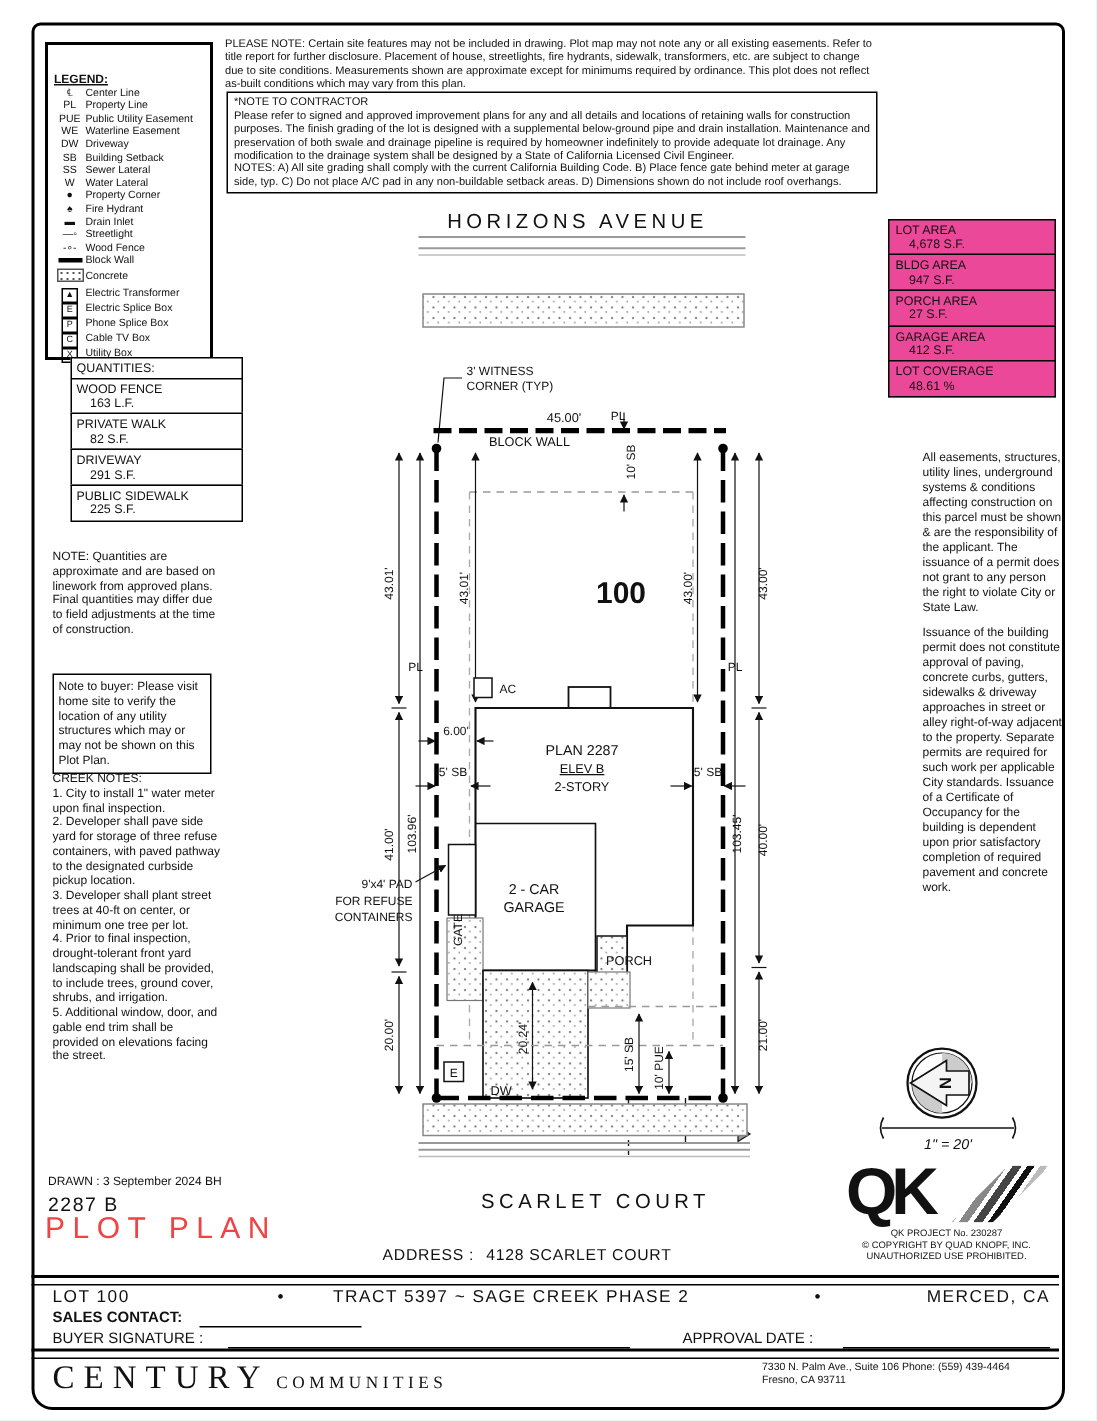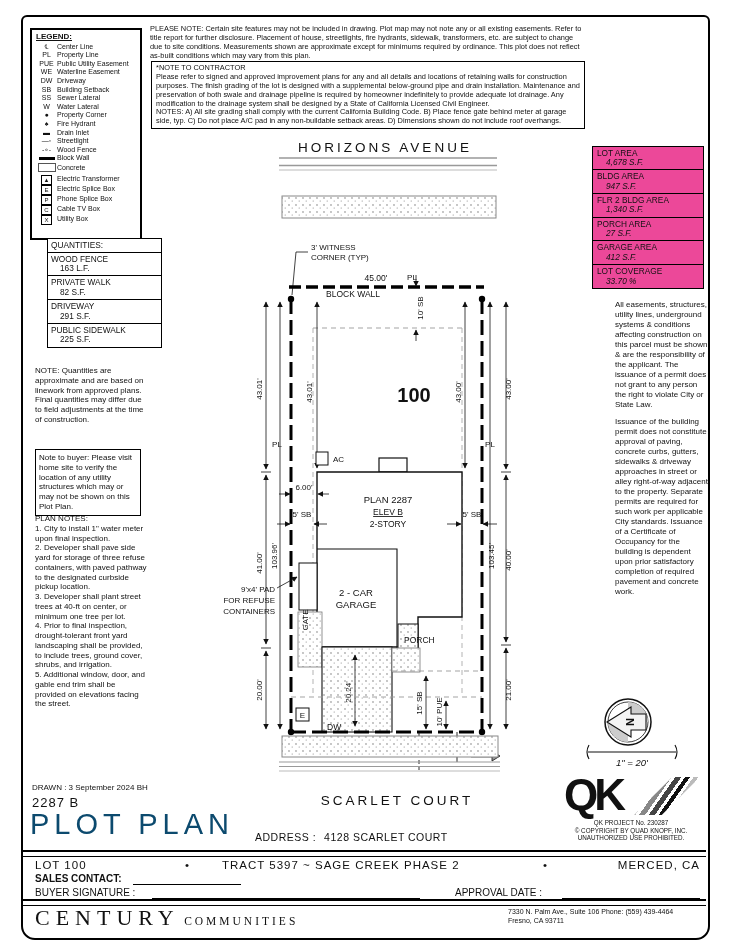--- a/index.html
+++ b/index.html
@@ -3,55 +3,55 @@
 <meta charset="utf-8">
 <style>
   html,body{margin:0;padding:0;background:#e8e8e8;}
   .page{position:relative;width:731px;height:947px;background:#fff;overflow:hidden;
         font-family:"Liberation Sans",sans-serif;color:#111;}
   .abs{position:absolute;}
   .border-frame{left:21px;top:15px;width:685px;height:921px;border:2px solid #000;
         border-radius:6px 6px 14px 14px;pointer-events:none;}
   
   .legend{left:30px;top:28px;width:112px;height:212px;border:2px solid #000;
-        padding:3px 4px;font-size:7px;line-height:8.6px;box-sizing:border-box;background:#fff;}
+        padding:19px 4px;font-size:7px;line-height:8.6px;box-sizing:border-box;background:#fff;}
   .legend .ttl{font-weight:bold;text-decoration:underline;font-size:8px;margin-bottom:1px;}
   .lr{display:flex;align-items:center;}
   .ls{width:21px;flex:0 0 21px;text-align:center;}
   .ll{flex:1;}
   .boxsym{display:inline-block;width:9px;height:8px;border:1px solid #000;font-size:6px;
         line-height:8px;text-align:center;}
   .dotpat{display:inline-block;width:16px;height:7px;border:1px solid #555;
         background-image:radial-gradient(#555 0.6px, transparent 0.7px);background-size:4px 4px;}
   .thickline{display:inline-block;width:16px;height:3px;background:#000;}
   
   .plsnote{left:150px;top:25px;width:437px;font-size:7.4px;line-height:1.2;}
   .contractor{left:151px;top:61px;width:434px;border:1.5px solid #000;padding:2px 4px;
         font-size:7.4px;line-height:1.2;box-sizing:border-box;}
   
   .areas{left:592px;top:147px;width:112px;}
   .acell{border:1.5px solid #000;margin-top:-1.5px;padding:2px 3px 2px 4px;font-size:8.3px;
         line-height:9.6px;background:#ec4899;}
-  .acell .val{padding-left:9px;font-style:italic;}
+  .acell .val{padding-left:9px;}
   .rightpar{left:615px;top:300px;width:93px;font-size:8px;line-height:1.25;}
   .rightpar p{margin:0 0 7px 0;}
   
   .qty{left:47px;top:239px;width:115px;}
   .qcell{border:1.5px solid #000;margin-top:-1.5px;padding:2px 3px;font-size:8.3px;
         line-height:9.6px;background:#fff;}
   .qcell .val{padding-left:9px;}
   .qtynote{left:35px;top:366px;width:110px;font-size:8px;line-height:1.22;}
   .buyerbox{left:35px;top:449px;width:106px;border:1.5px solid #000;padding:3px;
         font-size:8px;line-height:1.22;box-sizing:border-box;}
   .citynotes{left:35px;top:514px;width:113px;font-size:8px;line-height:1.22;}
   .prel{white-space:pre-line;}
   
   .drawn{left:32px;top:783px;font-size:8px;}
   .plancode{left:32px;top:795px;font-size:13px;letter-spacing:1px;}
-  .plottitle{left:30px;top:808px;font-size:29px;letter-spacing:5px;color:#0c4a6e;}
+  .plottitle{left:30px;top:808px;font-size:20px;letter-spacing:5px;color:#ef4444;}
   .addr{left:255px;top:831px;font-size:10.5px;letter-spacing:0.5px;}
   .addr span{margin-right:8px;}
   
   .qk{left:556px;top:775px;width:150px;text-align:center;}
   .qk .logo{height:44px;position:relative;text-align:left;}
   .qk .qktxt{font-size:44px;font-weight:bold;letter-spacing:-4px;line-height:40px;
         margin-left:8px;}
   .qk .stripes{position:absolute;left:78px;top:2px;width:66px;height:38px;
         background:repeating-linear-gradient(-55deg,#111 0 4px,#fff 4px 7px,#444 7px 12px,
         #fff 12px 15px,#888 15px 20px,#fff 20px 23px,#bbb 23px 27px,#fff 27px 30px);
@@ -346,34 +346,30 @@
   <div class="abs areas">
     <div class="acell">
         <div>LOT AREA</div>
         <div class="val">4,678 S.F.</div>
       </div>
     <div class="acell">
         <div>BLDG AREA</div>
         <div class="val">947 S.F.</div>
       </div>
     <div class="acell">
-        <div>FLR 2 BLDG AREA</div>
-        <div class="val">1,340 S.F.</div>
-      </div>
-    <div class="acell">
         <div>PORCH AREA</div>
         <div class="val">27 S.F.</div>
       </div>
     <div class="acell">
         <div>GARAGE AREA</div>
         <div class="val">412 S.F.</div>
       </div>
     <div class="acell">
         <div>LOT COVERAGE</div>
-        <div class="val">33.70 %</div>
+        <div class="val">48.61 %</div>
       </div>
   </div>
   <div class="abs rightpar">
     <p>All easements, structures, utility lines, underground systems &amp; conditions affecting construction on this parcel must be shown &amp; are the responsibility of the applicant. The issuance of a permit does not grant to any person the right to violate City or State Law.</p>
     <p>Issuance of the building permit does not constitute approval of paving, concrete curbs, gutters, sidewalks &amp; driveway approaches in street or alley right-of-way adjacent to the property. Separate permits are required for such work per applicable City standards. Issuance of a Certificate of Occupancy for the building is dependent upon prior satisfactory completion of required pavement and concrete work.</p>
   </div>
 
   <div class="abs qty">
     <div class="qcell">QUANTITIES:</div>
     <div class="qcell">
@@ -389,21 +385,21 @@
         <div class="val">291 S.F.</div>
       </div>
     <div class="qcell">
         <div>PUBLIC SIDEWALK</div>
         <div class="val">225 S.F.</div>
       </div>
   </div>
   <div class="abs qtynote">NOTE: Quantities are approximate and are based on linework from approved plans.  Final quantities may differ due to field adjustments at the time of construction.</div>
   <div class="abs buyerbox">Note to buyer: Please visit home site to verify the location of any utility structures which may or may not be shown on this Plot Plan.</div>
   <div class="abs citynotes">
-    <div>PLAN NOTES:</div>
+    <div>CREEK NOTES:</div>
     <div class="prel">1. City to install 1" water meter upon final inspection.
 2. Developer shall pave side yard for storage of three refuse containers, with paved pathway to the designated curbside pickup location.
 3. Developer shall plant street trees at 40-ft on center, or minimum one tree per lot.
 4. Prior to final inspection, drought-tolerant front yard landscaping shall be provided, to include trees, ground cover, shrubs, and irrigation.
 5. Additional window, door, and gable end trim shall be provided on elevations facing the street.</div>
   </div>
 
   <div class="abs drawn">DRAWN : 3 September 2024  BH</div>
   <div class="abs plancode">2287 B</div>
   <div class="abs plottitle">PLOT PLAN</div>

